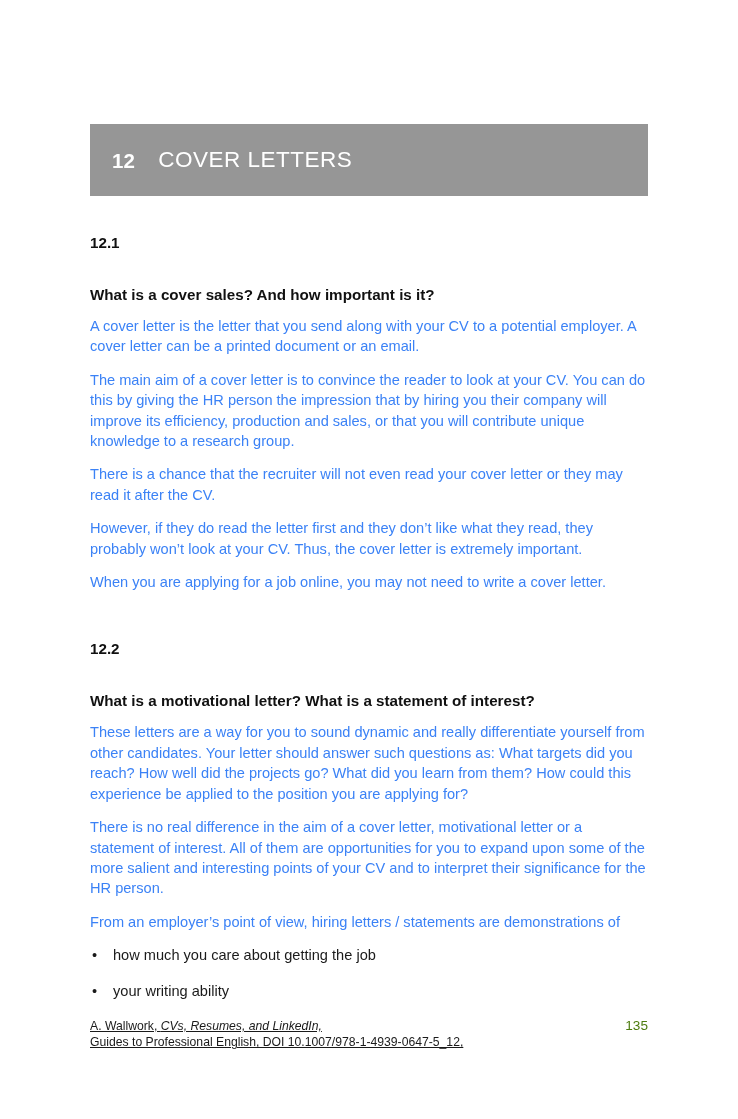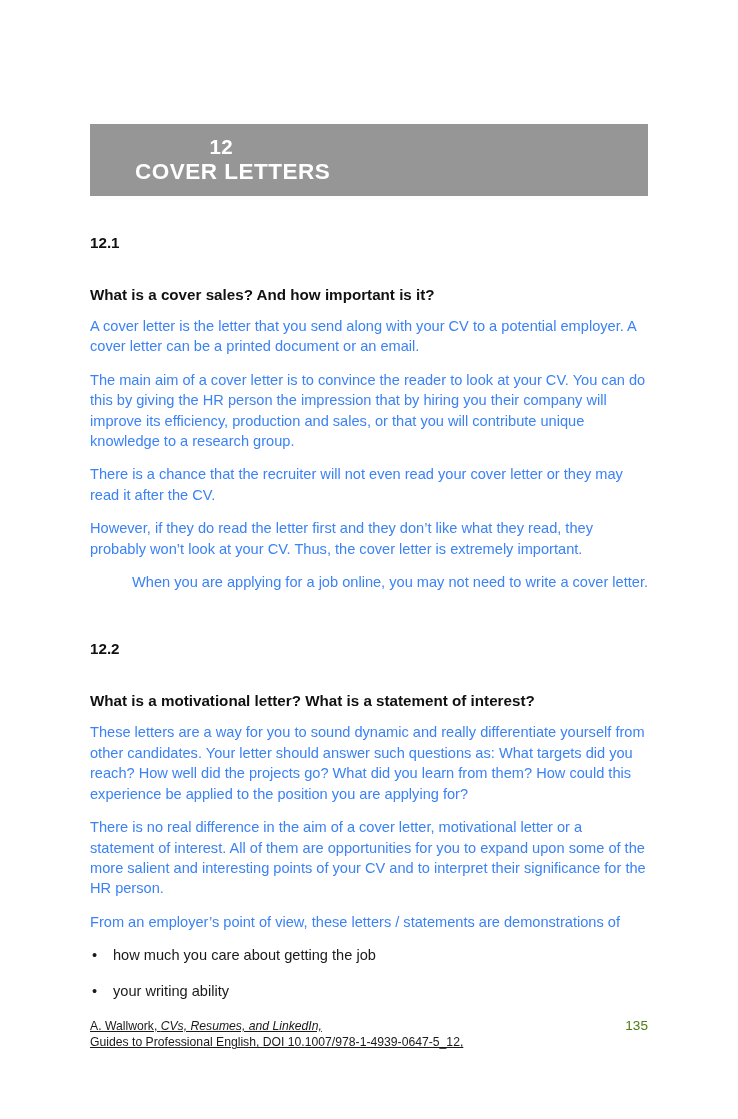--- a/index.html
+++ b/index.html
@@ -35,33 +35,32 @@
     height: 72px;
     background: #969696;
     box-sizing: border-box;
   }
   .chapter-title-row {
     position: absolute;
     left: 22px;
     top: 50%;
     transform: translateY(-50%);
     display: flex;
-    align-items: center;
+    align-items: flex-end;
     white-space: nowrap;
-    flex-direction: column;
   }
   .chapter-number {
     font-size: 20.5px;
     font-weight: bold;
     color: #ffffff;
     letter-spacing: 0.2px;
   }
   .chapter-name {
     font-size: 22.5px;
-    font-weight: bold;
+    font-weight: normal;
     color: #ffffff;
     letter-spacing: 0.5px;
     margin-left: 23px;
   }
 
   
   .content {
     position: absolute;
     left: 90px;
     top: 232px;
@@ -96,21 +95,20 @@
 
   p.body-text {
     font-size: 14.6px;
     line-height: 20.4px;
     color: #3b82f6;
     margin: 0 0 13px 0;
     text-align: left;
   }
   p.body-text:last-child {
     margin-bottom: 8px;
-    text-align: right;
   }
 
   ul.bullet-list {
     list-style: none;
     margin: 7px 0 0 0;
     padding: 0;
   }
   ul.bullet-list li {
     position: relative;
     padding-left: 23px;
@@ -182,21 +180,21 @@
       <p class="body-text">When you are applying for a job online, you may not need to write a cover letter.</p>
     </div>
 
     <div class="section">
       <div class="section-heading">
         <span class="sec-num">12.2</span>
         <span class="sec-text">What is a motivational letter? What is a statement of interest?</span>
       </div>
       <p class="body-text">These letters are a way for you to sound dynamic and really differentiate yourself from other candidates. Your letter should answer such questions as: What targets did you reach? How well did the projects go? What did you learn from them? How could this experience be applied to the position you are applying for?</p>
       <p class="body-text">There is no real difference in the aim of a cover letter, motivational letter or a statement of interest. All of them are opportunities for you to expand upon some of the more salient and interesting points of your CV and to interpret their significance for the HR person.</p>
-      <p class="body-text">From an employer’s point of view, these letters / statements are demonstrations of</p>
+      <p class="body-text">From an employer’s point of view, hiring letters / statements are demonstrations of</p>
       <ul class="bullet-list">
         <li>
           <span class="bullet-dot">•</span>
           <span>how much you care about getting the job</span>
         </li>
         <li>
           <span class="bullet-dot">•</span>
           <span>your writing ability</span>
         </li>
       </ul>

